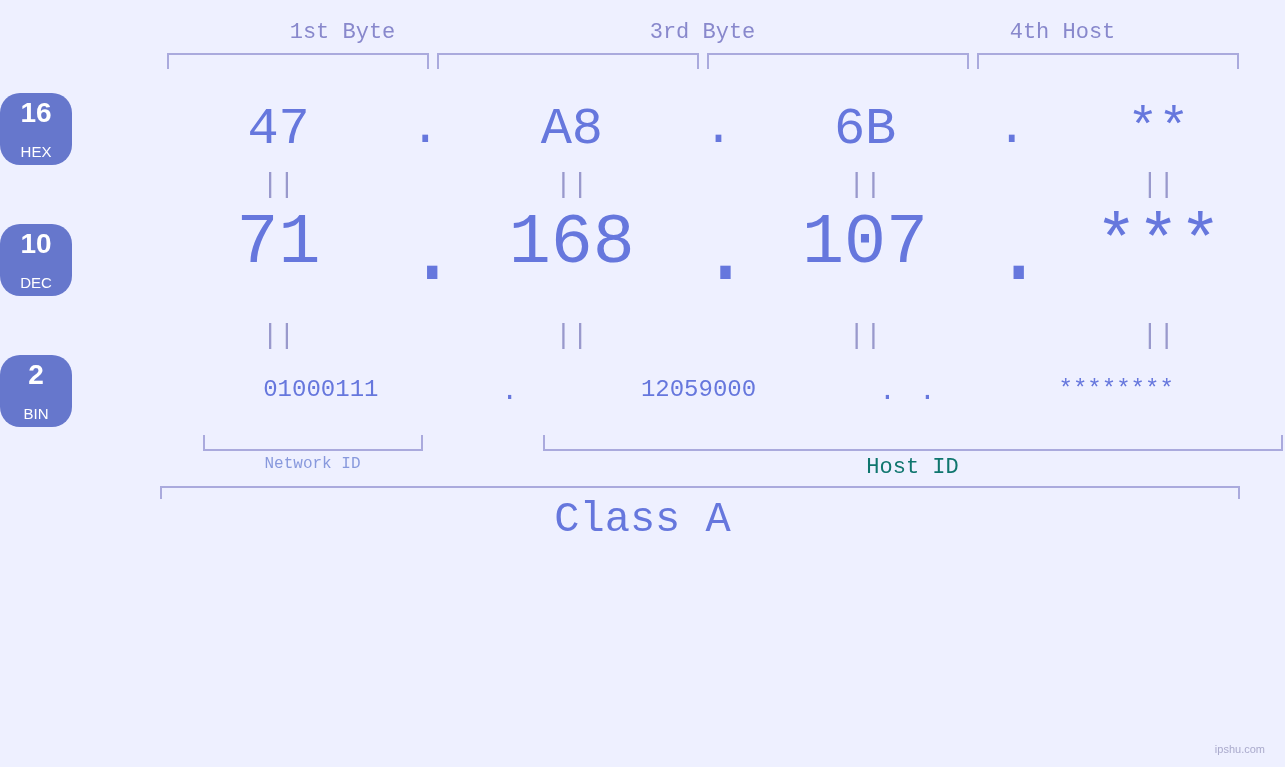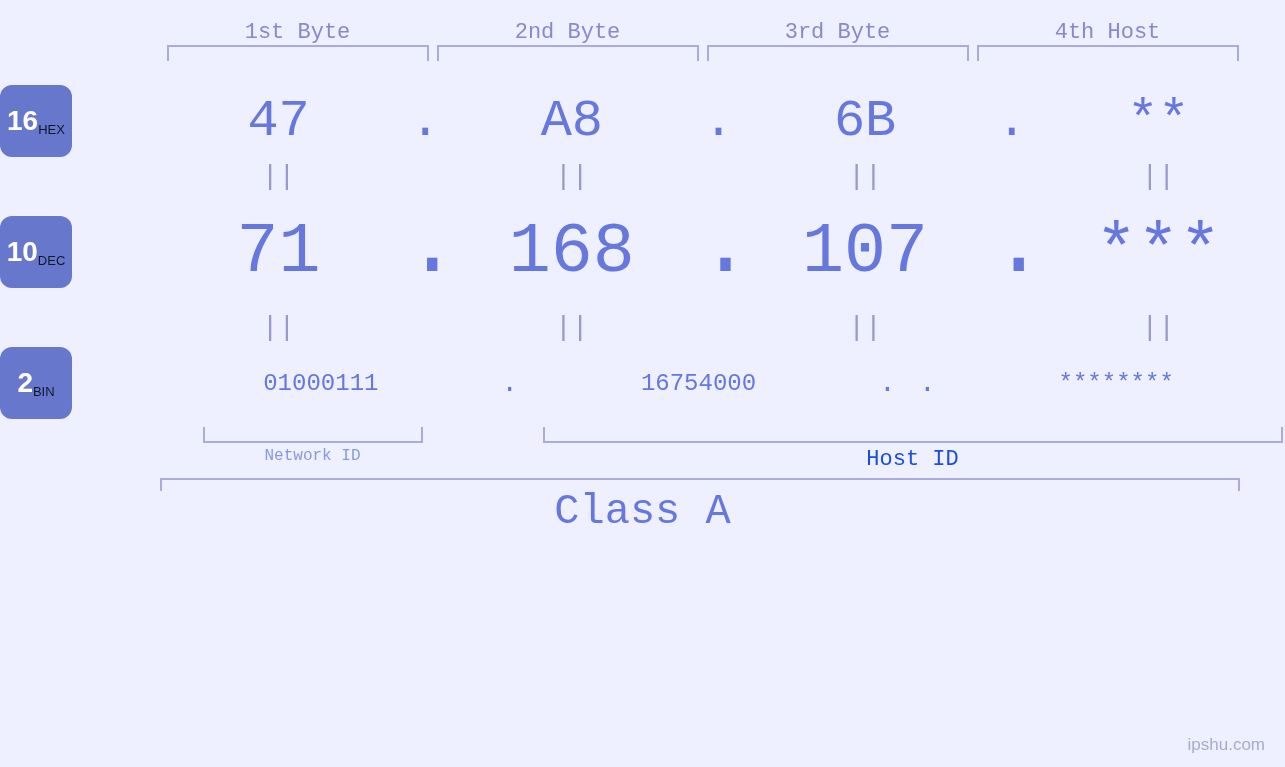--- a/index.html
+++ b/index.html
@@ -30,20 +30,21 @@
       margin-left: 120px;
       margin-bottom: 0px;
     }
 
     .byte-header {
       flex: 1;
       text-align: center;
       color: #8888cc;
       font-size: 22px;
       font-family: 'Courier New', Courier, monospace;
+      padding-bottom: 8px;
     }
 
     
     .bracket-line {
       border-top: 2px solid #aaaadd;
       height: 20px;
       position: relative;
     }
     .bracket-line::before {
       content: '';
@@ -63,47 +64,47 @@
     .content-row {
       display: flex;
       align-items: center;
       width: 100%;
     }
 
     
     .base-badge {
       width: 72px;
       height: 72px;
-      border-radius: 12px;
+      border-radius: 20px;
       background-color: #6677cc;
       display: flex;
+      flex-direction: column;
       align-items: center;
       justify-content: center;
       flex-shrink: 0;
     }
 
     .base-badge .base-num {
       font-size: 28px;
       font-weight: bold;
       color: white;
       line-height: 1;
       font-family: Arial, sans-serif;
     }
 
     .base-badge .base-label {
-      font-size: 13px;
-      color: #0f172a;
+      font-size: 15px;
+      color: #ffffff;
       font-family: Arial, sans-serif;
       margin-top: 16px;
     }
 
     
     .values-row {
       display: flex;
-      align-items: center;
       flex: 1;
       margin-left: 80px;
     }
 
     .byte-value {
       flex: 1;
       text-align: center;
       color: #6677dd;
     }
 
@@ -161,32 +162,31 @@
       color: #6677dd;
       font-size: 42px;
       font-family: 'Courier New', Courier, monospace;
     }
 
     .watermark {
       position: absolute;
       bottom: 12px;
       right: 20px;
       color: #aaaacc;
-      font-size: 17px;
+      font-size: 11px;
       font-family: Arial, sans-serif;
     }
   </style>
 </head>
 <body>
 
 <div class="main-container">
 
   <div class="byte-headers">
     <div class="byte-header">1st Byte</div>
-    <div class="byte-header">2nd Byte</div>
     <div class="byte-header">3rd Byte</div>
     <div class="byte-header">4th Host</div>
   </div>
 
   <div style="display:flex; width:1080px; margin-left:120px; margin-bottom:20px;">
     <div style="flex:1; margin:0 4px;">
         <div class="bracket-line"></div>
       </div>
     <div style="flex:1; margin:0 4px;">
         <div class="bracket-line"></div>
@@ -258,39 +258,39 @@
   </div>
 
   <div class="content-row" style="margin-bottom:6px;">
     <div class="base-badge">
       <span class="base-num">2</span>
       <span class="base-label">BIN</span>
     </div>
     <div class="values-row">
       <div class="byte-value bin-value">01000111</div>
       <div class="dot" style="font-size:28px;">.</div>
-      <div class="byte-value bin-value">16754000</div>
+      <div class="byte-value bin-value">12059000</div>
       <div class="dot" style="font-size:28px;">.</div>
       <div class="dot" style="font-size:28px;">.</div>
       <div class="byte-value bin-value">********</div>
     </div>
   </div>
 
   <div style="display:flex; align-items:flex-start; width:1080px; margin-left:200px; margin-top:2px;">
 
     <div style="width:220px; position:relative;">
       <div style="border-left:2px solid #aaaadd; border-right:2px solid #aaaadd; border-bottom:2px solid #aaaadd; height:16px;"></div>
       <div style="text-align:center; color:#8899dd; font-size:16px; font-family:'Courier New',monospace; margin-top:4px;">Network ID</div>
     </div>
 
     <div style="width:120px;"></div>
 
     <div style="flex:1; position:relative;">
       <div style="border-left:2px solid #aaaadd; border-right:2px solid #aaaadd; border-bottom:2px solid #aaaadd; height:16px;"></div>
-      <div style="text-align:center; color:#1d4ed8; font-size:22px; font-family:'Courier New',monospace; margin-top:4px;">Host ID</div>
+      <div style="text-align:center; color:#0f766e; font-size:22px; font-family:'Courier New',monospace; margin-top:4px;">Host ID</div>
     </div>
   </div>
 
   <div class="class-row" style="margin-top:16px;">
     <div style="position:absolute; left:160px; right:45px; top:-10px; border-top:2px solid #aaaadd;">
       <div style="position:absolute; left:0; top:-1px; width:2px; height:12px; background:#aaaadd;"></div>
       <div style="position:absolute; right:0; top:-1px; width:2px; height:12px; background:#aaaadd;"></div>
     </div>
     <div class="class-label">Class A</div>
   </div>

